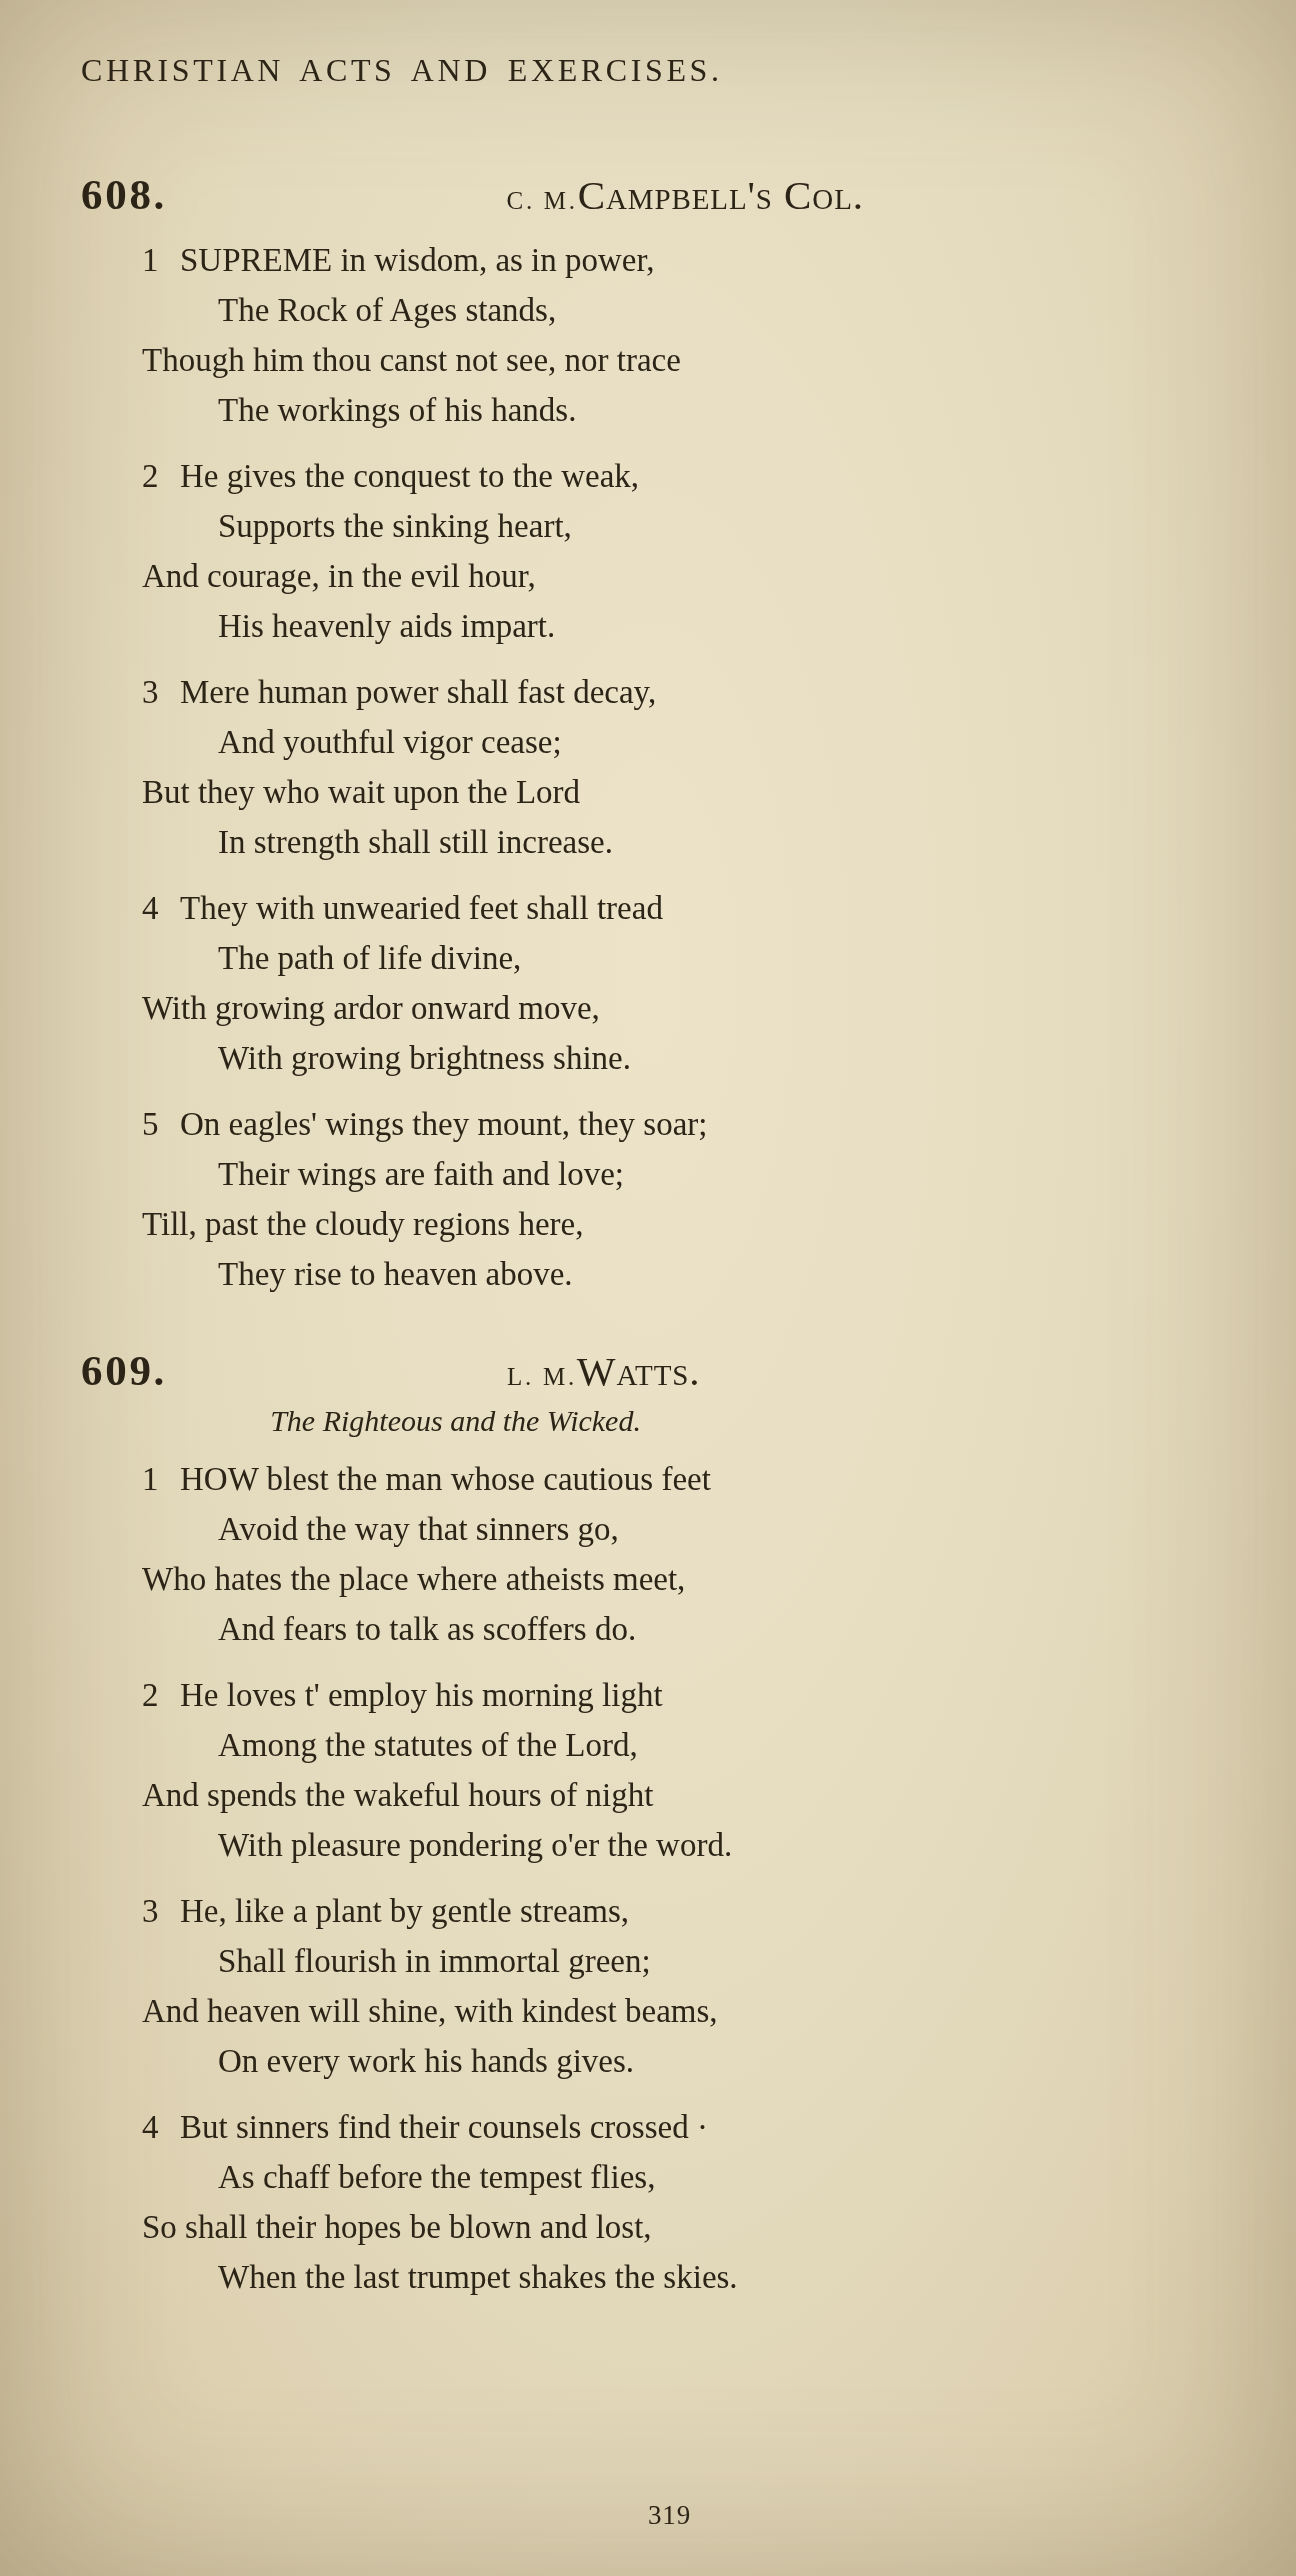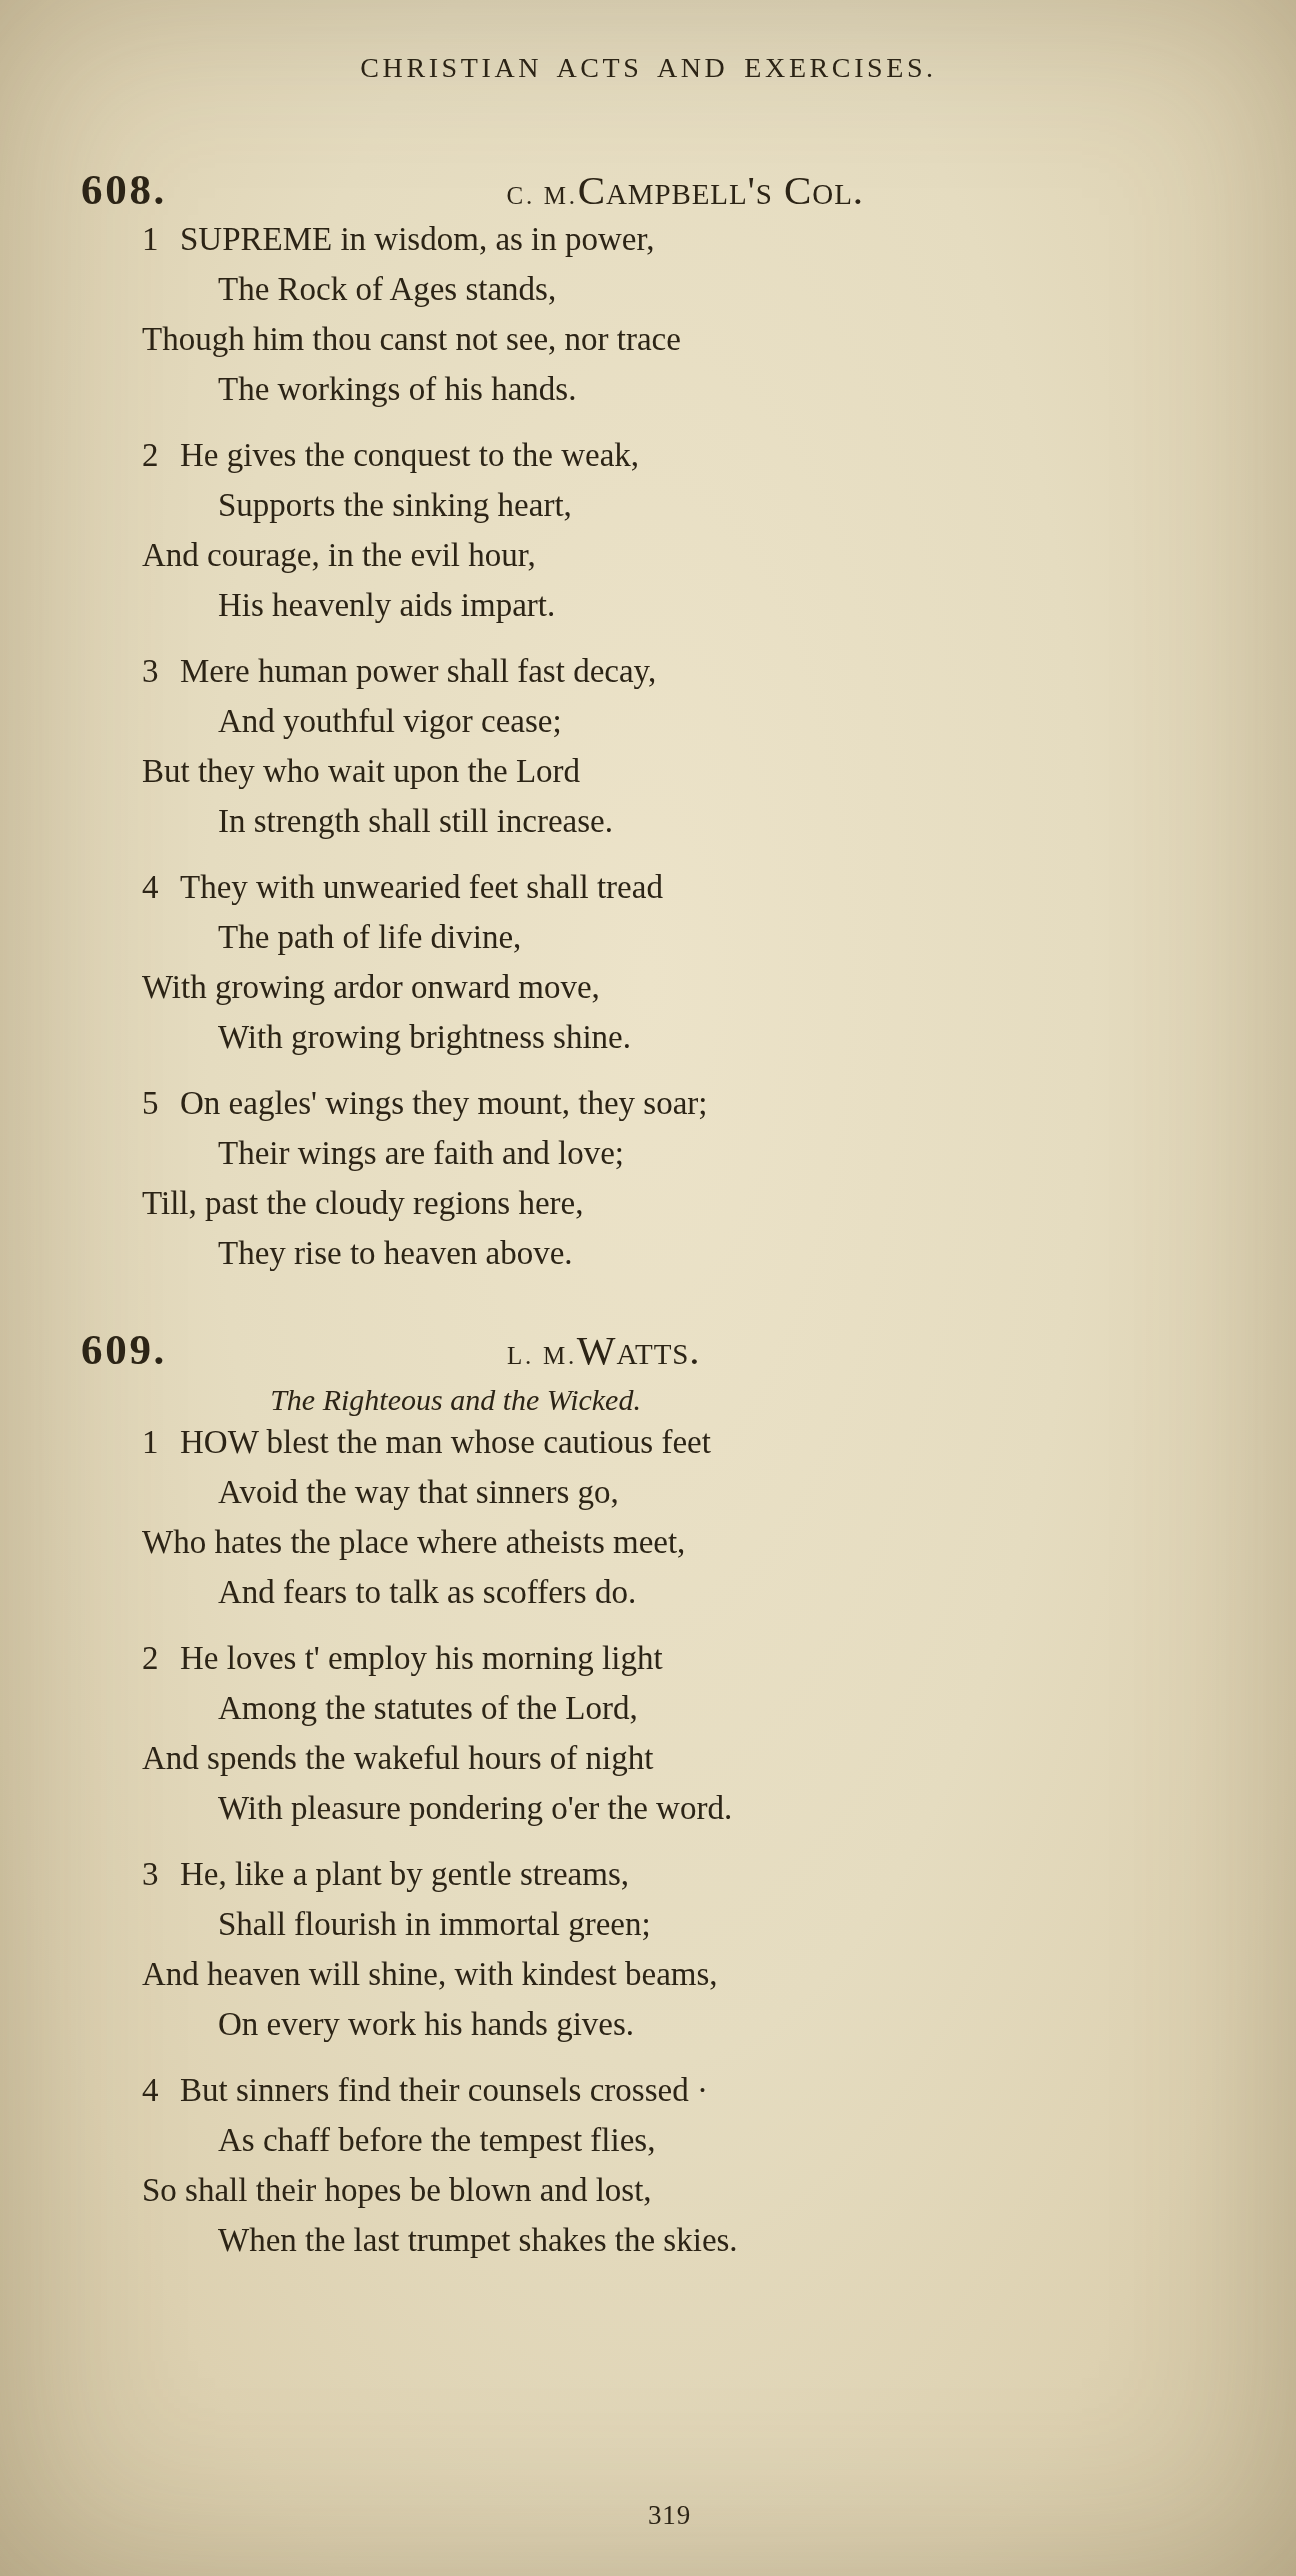--- a/index.html
+++ b/index.html
@@ -16,22 +16,22 @@
     padding: 0 81px;
     background:
       radial-gradient(ellipse at 50% 38%, #ece3c9 0%, #e5dcc0 48%, #ddd1b1 78%, #cfc2a0 100%);
     box-shadow: inset 0 0 180px rgba(92, 74, 42, 0.28);
     color: #2c2416;
     font-family: "Liberation Serif", "DejaVu Serif", serif;
     overflow: hidden;
   }
   .running-header {
     padding-top: 52px;
-    text-align: center;
-    font-size: 28px;
+    text-align: left;
+    font-size: 32px;
     letter-spacing: 3.6px;
     word-spacing: 5.4px;
   }
   .hymn { margin-top: 47px; }
   .hymn:first-of-type { margin-top: 81px; }
   .hymn-head {
     display: grid;
     grid-template-columns: 1fr auto 1.5fr;
     align-items: baseline;
   }
@@ -51,20 +51,21 @@
     text-align: left;
   }
   .hymn-title {
     width: 66%;
     margin-top: 9px;
     text-align: center;
     font-style: italic;
     font-size: 30px;
   }
   .stanzas {
+    margin-top: 16px;
     padding-left: 61px;
   }
   .stanza { margin-bottom: 16px; }
   .line {
     font-size: 33px;
     line-height: 50px;
     white-space: nowrap;
   }
   .line.indent { margin-left: 76px; }
   .stanza-number {

